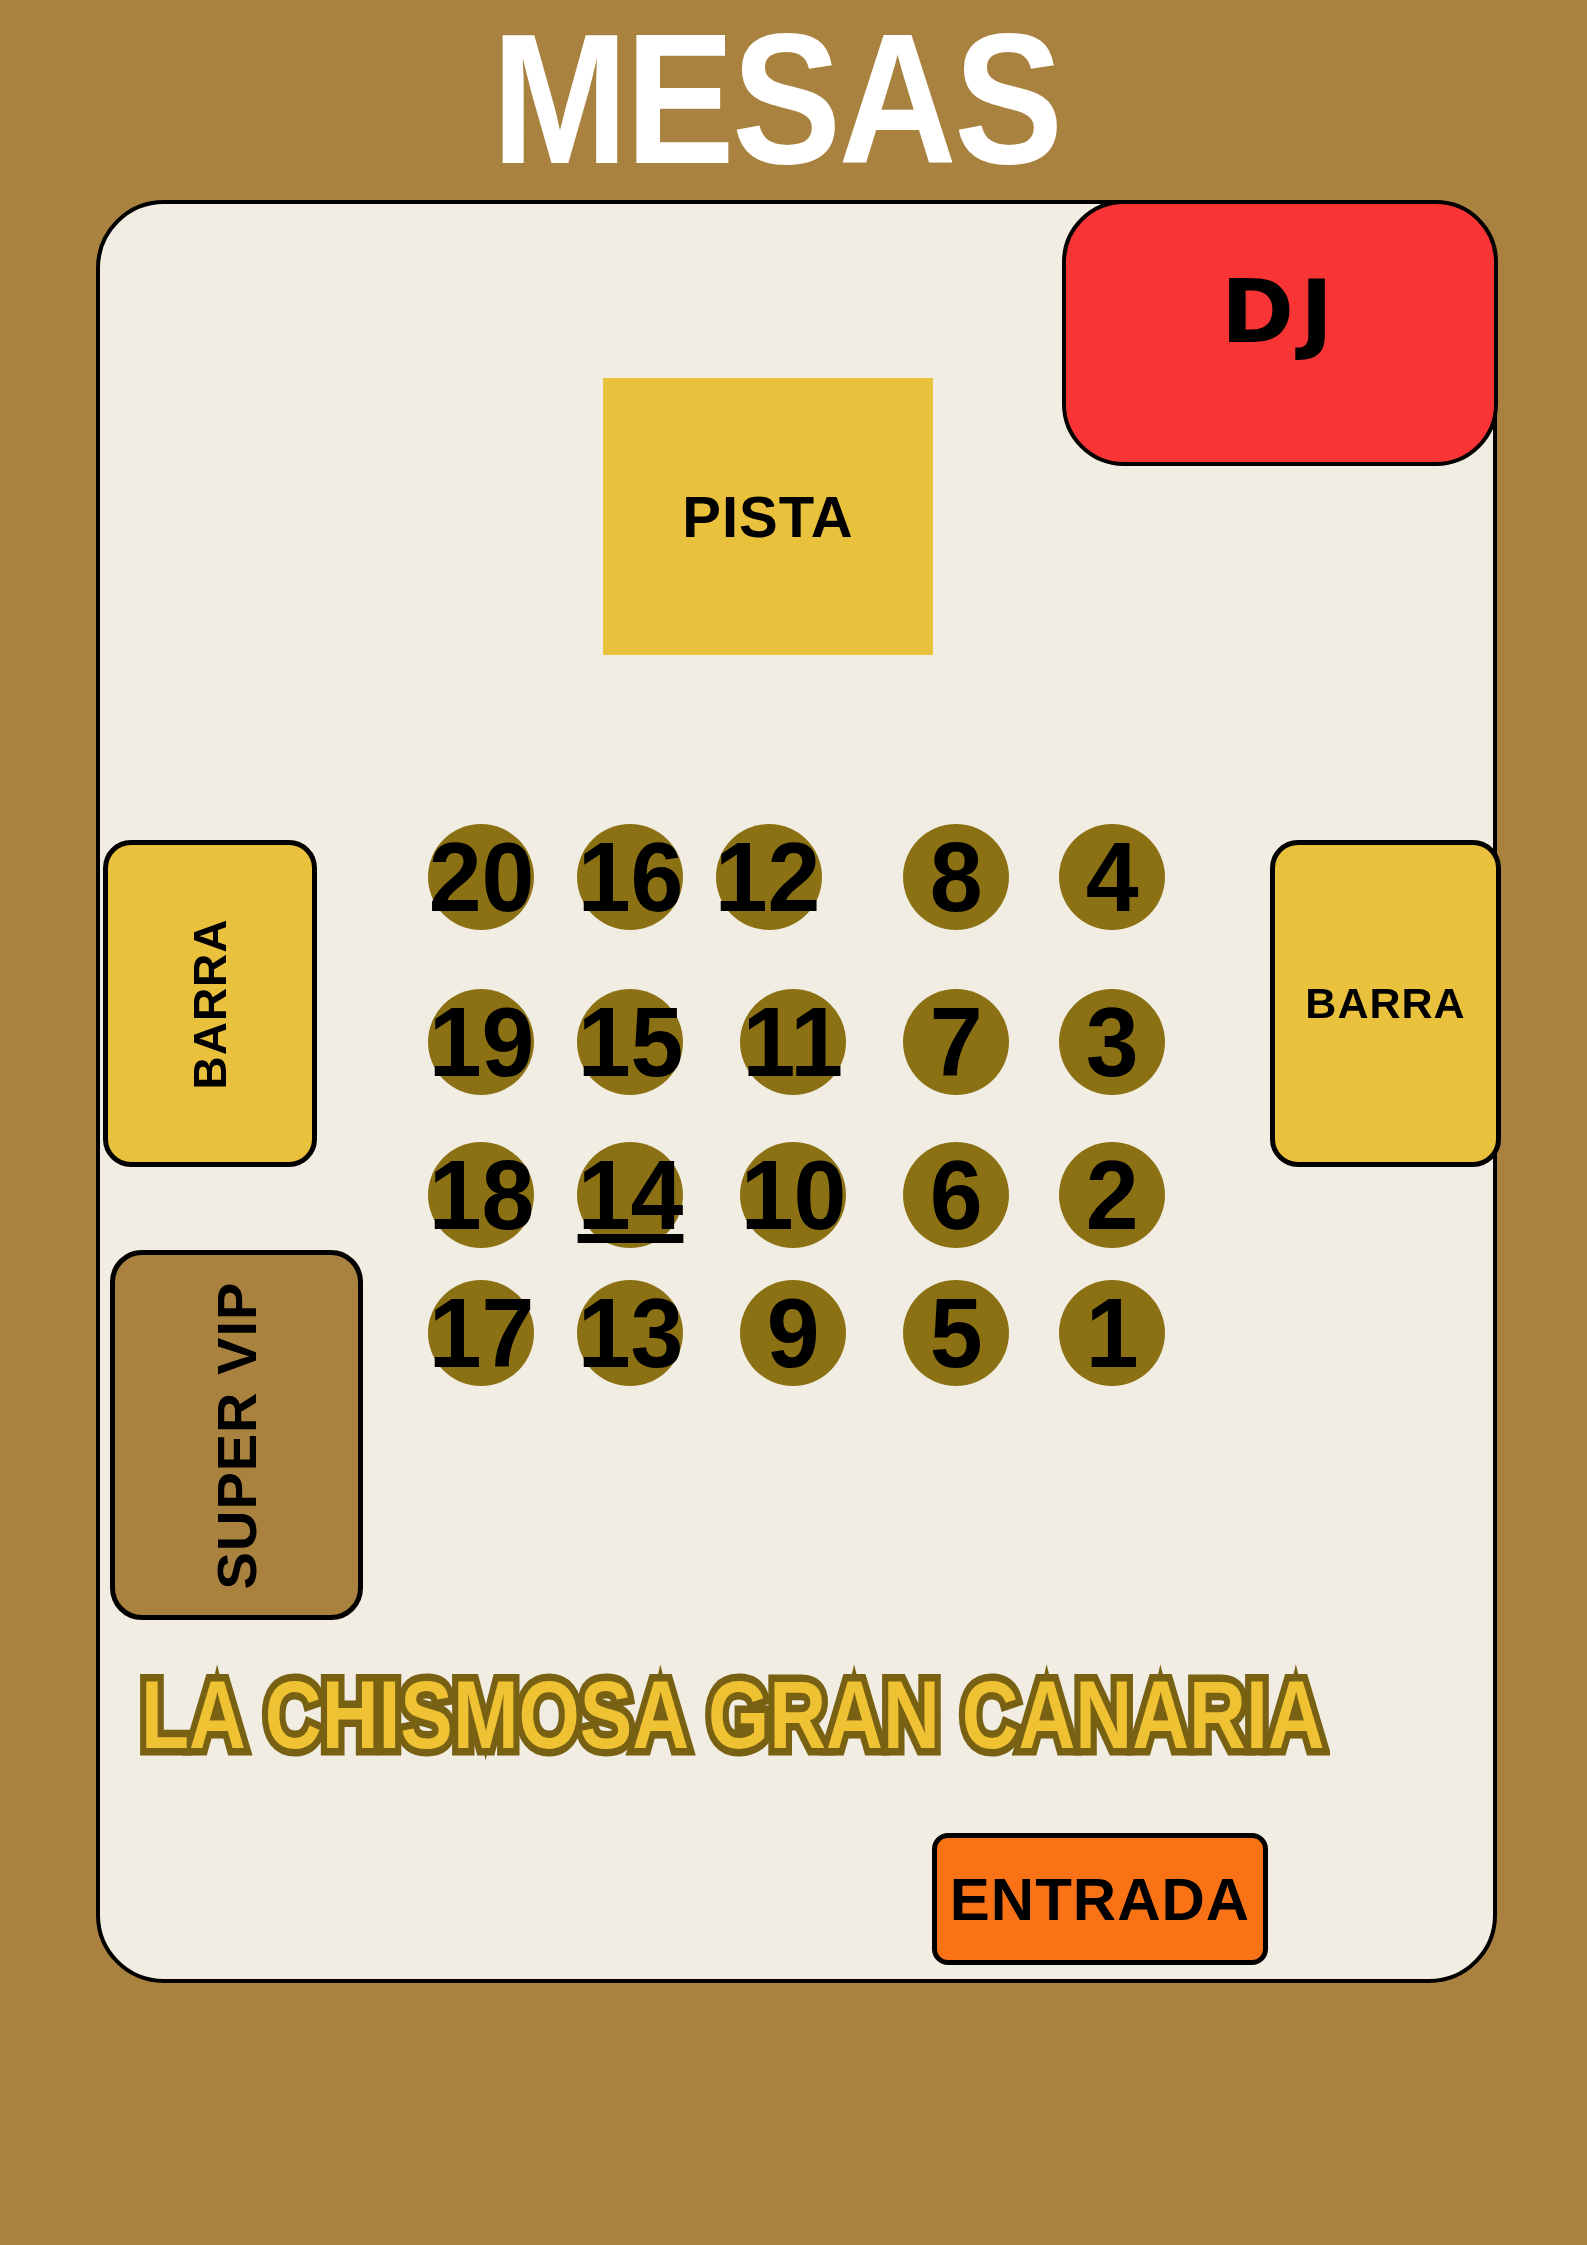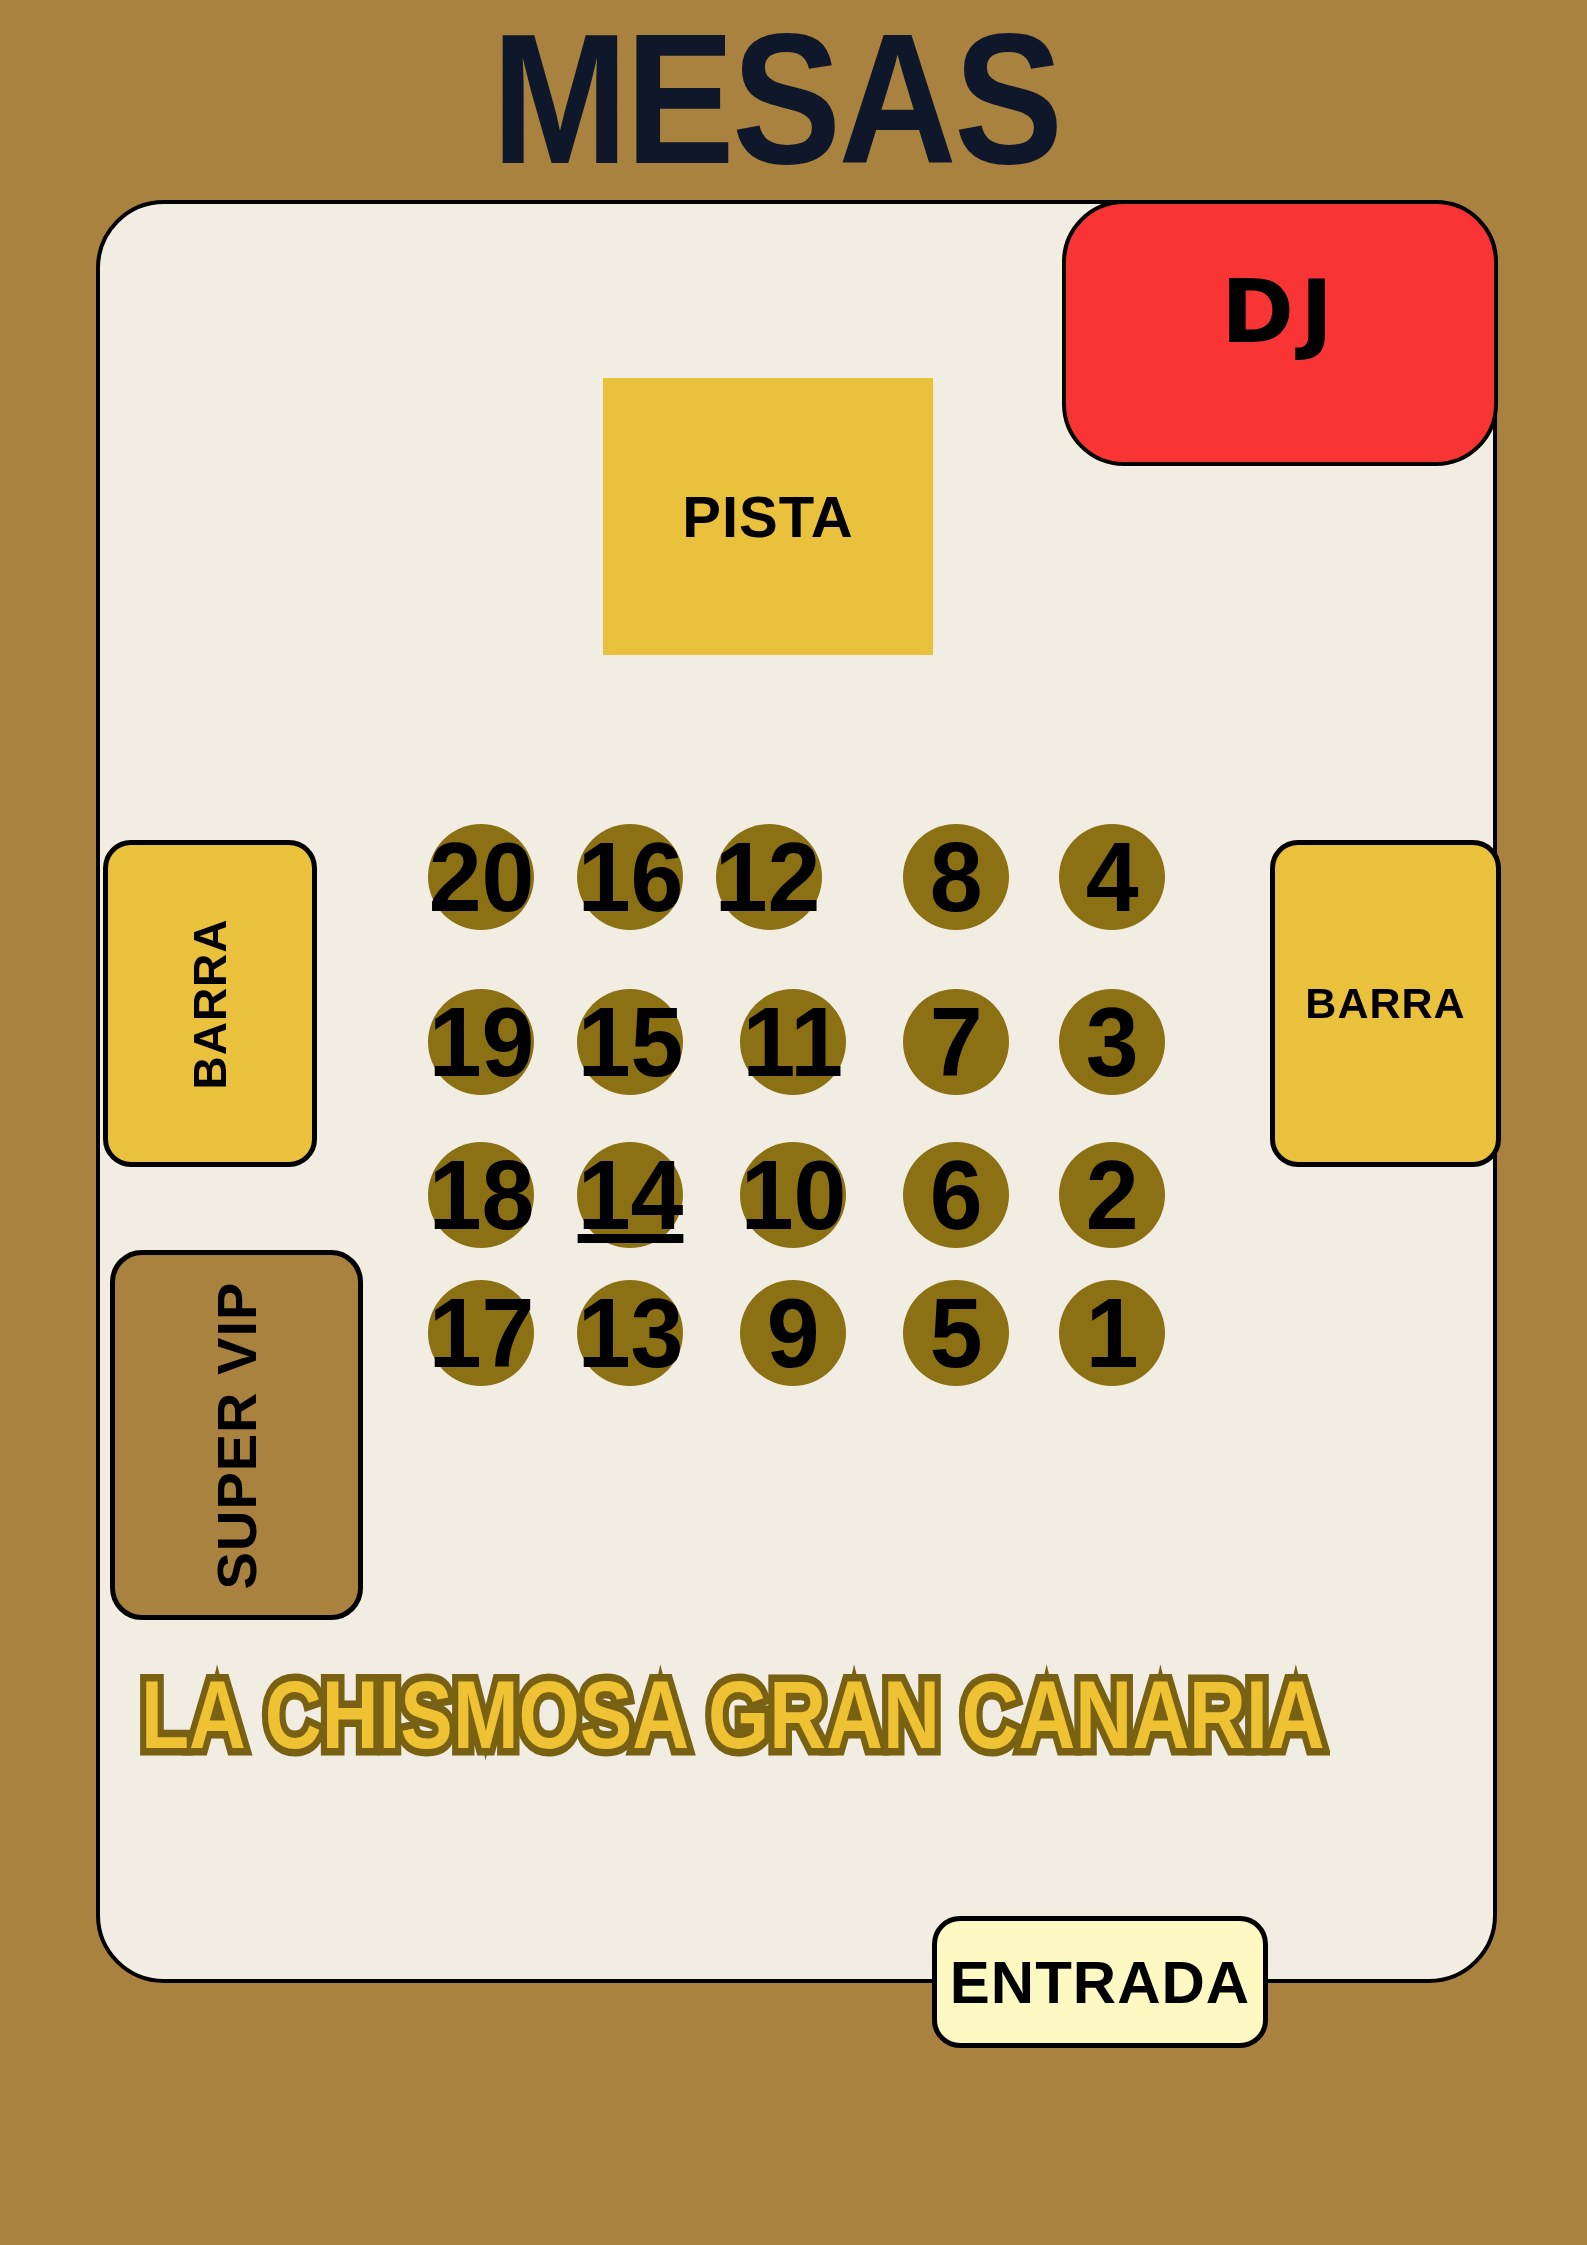--- a/index.html
+++ b/index.html
@@ -6,21 +6,21 @@
   html,body { background:#A9823F; }
   #page {
     position:relative; width:1587px; height:2245px;
     background:#A9823F; overflow:hidden;
     font-family:"Liberation Sans", sans-serif; color:#000;
   }
   
   .title {
     position:absolute; top:6px; left:0; width:100%;
     text-align:center; line-height:1; font-weight:bold; font-size:186px;
-    color:#0f172a;
+    color:#ffffff;
   }
   .title .squeeze {
     display:inline-block; transform:translateX(-17px) scaleX(0.88);
     transform-origin:center; letter-spacing:-3px;
   }
   
   .floor {
     position:absolute; left:96px; top:200px; width:1401px; height:1783px;
     background:#F1EDE2; border:4px solid #000; border-radius:68px;
   }
@@ -46,22 +46,22 @@
   }
   .barra-right .label { font-size:43px; font-weight:bold; letter-spacing:1px; }
   .vip {
     left:110px; top:1250px; width:253px; height:370px;
     background:#A9823F; border:5px solid #000; border-radius:32px;
   }
   .rot { transform:rotate(-90deg); white-space:nowrap; font-weight:bold; }
   .barra-left .rot { font-size:46px; letter-spacing:1px; }
   .vip .rot { font-size:56px; letter-spacing:1px; }
   .entrada {
-    left:932px; top:1916px; width:336px; height:132px;
-    background:#fef9c3; border:5px solid #000; border-radius:28px;
+    left:932px; top:1833px; width:336px; height:132px;
+    background:#f97316; border:5px solid #000; border-radius:16px;
   }
   .entrada .label { font-size:60px; font-weight:bold; letter-spacing:1px; }
   
   .brand {
     position:absolute; left:96px; top:1655px; width:1274px; height:120px;
     display:flex; align-items:center; justify-content:center;
   }
   .brand .label {
     display:inline-block; white-space:nowrap;
     font-size:96px; font-weight:bold; line-height:1.15;

